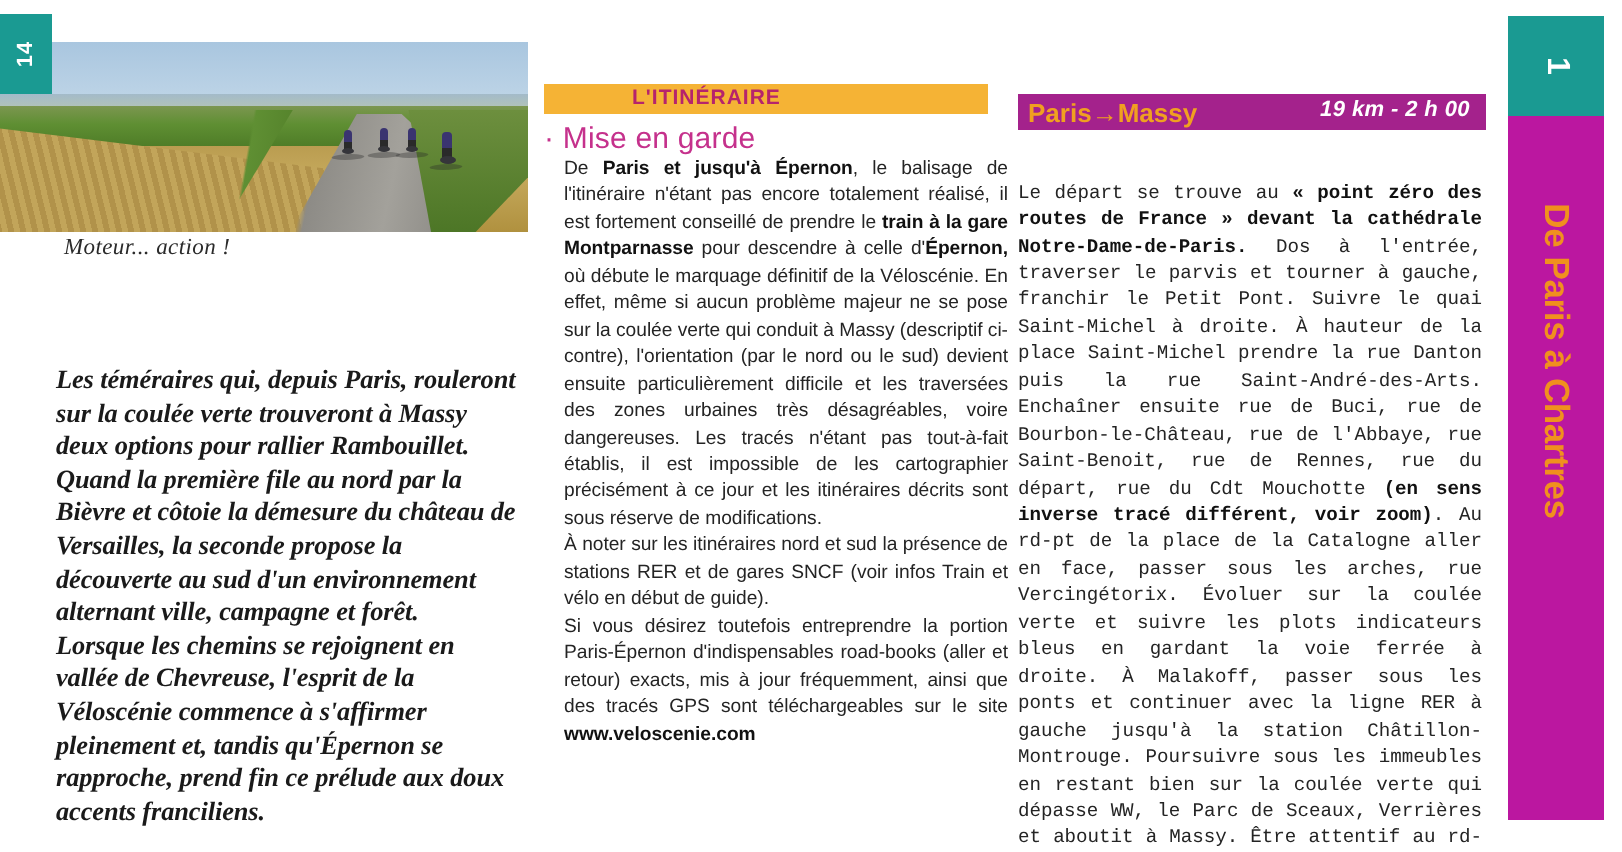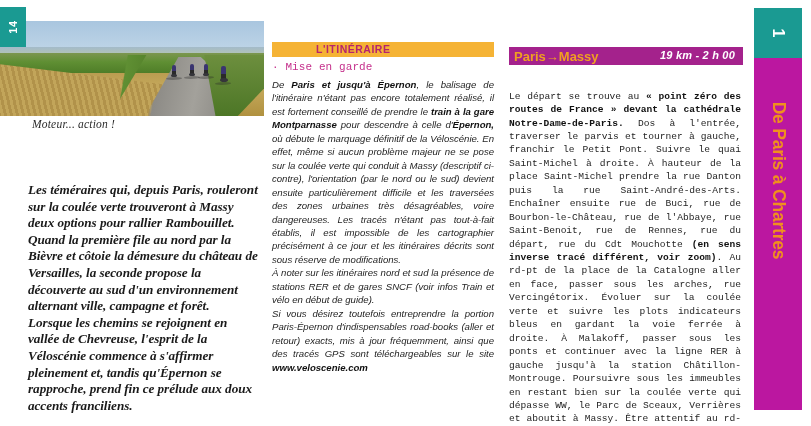--- a/index.html
+++ b/index.html
@@ -176,37 +176,36 @@
     font-weight: bold;
     color: #b6246c;
     letter-spacing: .5px;
     font-family: "Liberation Sans", sans-serif;
     padding-left: 40px;
   }
   .subhead-mid {
     position: absolute;
     left: 0px;
     top: 61px;
-    font-size: 11px;
+    font-size: 15px;
     color: #c5318c;
-    font-family: Liberation Mono, monospace;
+    font-family: Liberation Sans, sans-serif;
     letter-spacing: .1px;
   }
   .body-mid {
     position: absolute;
-    left: 0px;
+    left: 10px;
     top: 78px;
     width: 222px;
     font-size: 9.6px;
     line-height: 13.45px;
     color: #242424;
     text-align: justify;
     font-family: "Liberation Sans", sans-serif;
     letter-spacing: -0.02px;
-    font-style: italic;
   }
   .body-mid p { margin: 0 0 0 0; }
   .body-mid b { font-weight: bold; color: #111; }
 
   
   .col-right {
     position: absolute;
     left: 509px;
     top: 0px;
     width: 234px;

